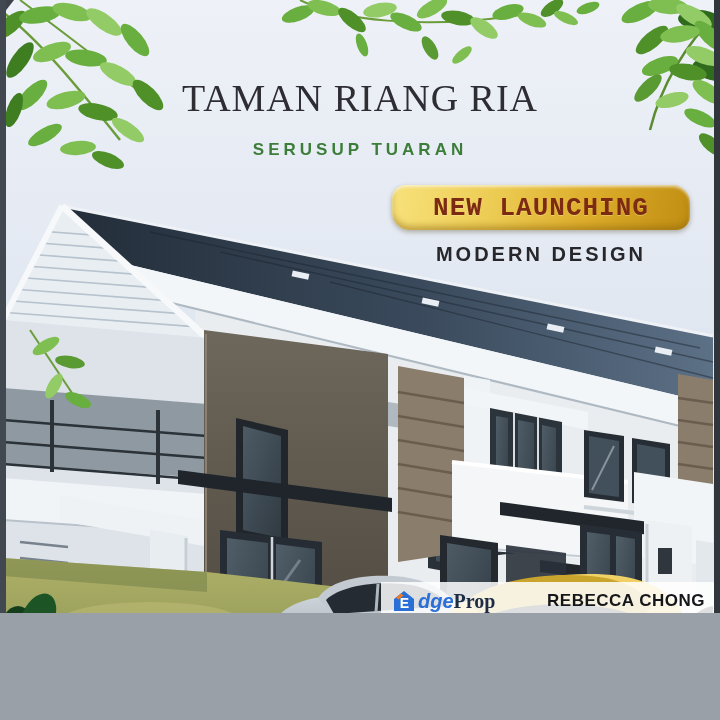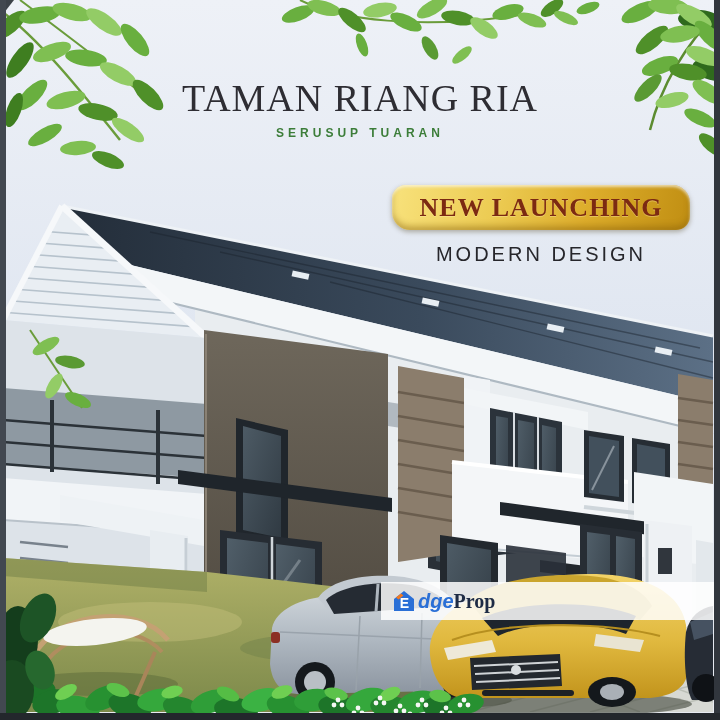--- a/index.html
+++ b/index.html
@@ -1,47 +1,47 @@
 <!DOCTYPE html>
 <html style="--title-dark: #2e2d33; --accent-green: #3c7d39; --ribbon-text: #7c2a12; --ribbon-gold-light: #f8e27c; --ribbon-gold-dark: #c08e12; --tagline-dark: #26262b; --brand-blue: #2a6fd6; --brand-navy: #1d2b45; --brand-orange: #f4791f; --agent-dark: #15161a; --roof-dark: #232d39; --panel-taupe: #6e675b; --panel-brown: #8b7d6c; --grass-olive: #9fa55c; --hedge-green: #2f9e38; --car-gold: #e0b83e; --car-silver: #b3bcc4; --frame-dark: #31363d;"><head>
 <meta charset="utf-8">
 <style>
   html,body{margin:0;padding:0;background:#9aa0a8;}
   .canvas{
-    position:relative;width:720px;height:720px;overflow:hidden;
+    position:relative;width:720px;height:613px;overflow:hidden;
     font-family:"Liberation Sans",sans-serif;background:#e7ebf1;
     margin:0 auto;
   }
   .scene{position:absolute;left:0;top:0;width:720px;height:720px;display:block;}
   .overlay{position:absolute;z-index:5;}
   .poster-title{
     left:0;right:0;top:76px;text-align:center;
     font-family:"Liberation Serif",serif;font-weight:500;
     font-size:38px;letter-spacing:1px;color:var(--title-dark,#2e2d33);
   }
   .poster-subtitle{
-    left:0;right:0;top:126px;text-align:center;
-    font-weight:bold;font-size:12px;letter-spacing:4px;
+    left:0;right:0;top:140px;text-align:center;
+    font-weight:bold;font-size:17px;letter-spacing:4px;
     color:var(--accent-green,#3c7d39);
   }
   .ribbon{
     left:392px;top:185px;width:298px;height:45px;
     border-radius:14px 18px 14px 18px;
     background:linear-gradient(102deg,var(--ribbon-gold-light,#f8e27c) 0%,#eccb52 35%,#ddAD2b 65%,var(--ribbon-gold-dark,#c08e12) 100%);
     box-shadow:0 2px 5px rgba(60,45,5,.35), inset 0 2px 3px rgba(255,255,250,.65), inset 0 -4px 6px rgba(130,90,8,.45);
     display:flex;align-items:center;justify-content:center;
   }
   .ribbon-label{
-    font-family:Liberation Serif, serif;font-weight:bold;
+    font-family:Liberation Mono, monospace;font-weight:bold;
     font-size:26px;letter-spacing:1px;color:var(--ribbon-text,#7c2a12);
     text-shadow:0 1px 0 rgba(255,240,180,.35);
   }
   .tagline{
     left:392px;top:243px;width:298px;text-align:center;
-    font-weight:normal;font-size:20px;letter-spacing:3px;
+    font-weight:bold;font-size:20px;letter-spacing:3px;
     color:var(--tagline-dark,#26262b);
   }
   .watermark-bar{
     left:381px;top:582px;width:333px;height:38px;z-index:6;
     background:rgba(255,255,255,.85);
     display:flex;align-items:center;justify-content:space-between;
     padding:0 9px 0 10px;box-sizing:border-box;
   }
   .brand{display:flex;align-items:center;font-weight:bold;font-size:20px;line-height:1;}
   .brand-icon{display:block;margin-right:1px;}
@@ -472,15 +472,16 @@
 <div class="overlay watermark-bar">
   <div class="brand">
     <svg class="brand-icon" width="26" height="26" viewBox="0 0 26 26">
       <polygon points="3,11 13,3 23,11 23,23 3,23" fill="var(--brand-blue,#2a6fd6)"></polygon>
       <polygon points="5,9.5 10,5.5 12.5,7.5 7.5,11.5" fill="var(--brand-orange,#f4791f)"></polygon>
       <text x="13.5" y="19.5" text-anchor="middle" font-family="Liberation Sans, sans-serif" font-size="14" font-weight="bold" fill="#ffffff">E</text>
     </svg>
     <span class="brand-blue">dge</span>
         <span class="brand-navy">Prop</span>
   </div>
+  <div class="agent-name">REBECCA CHONG</div>
 </div>
 
 </div>
 
 </body></html>

